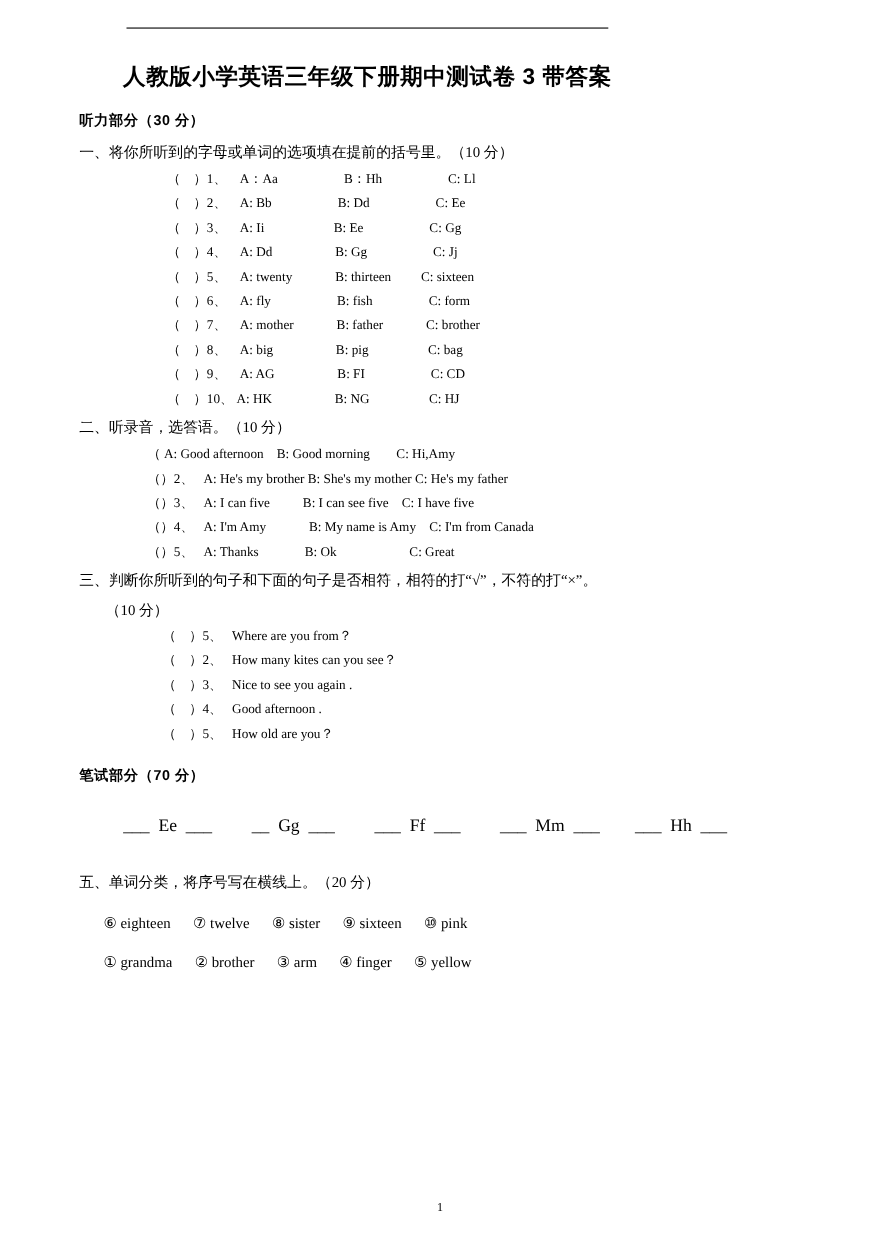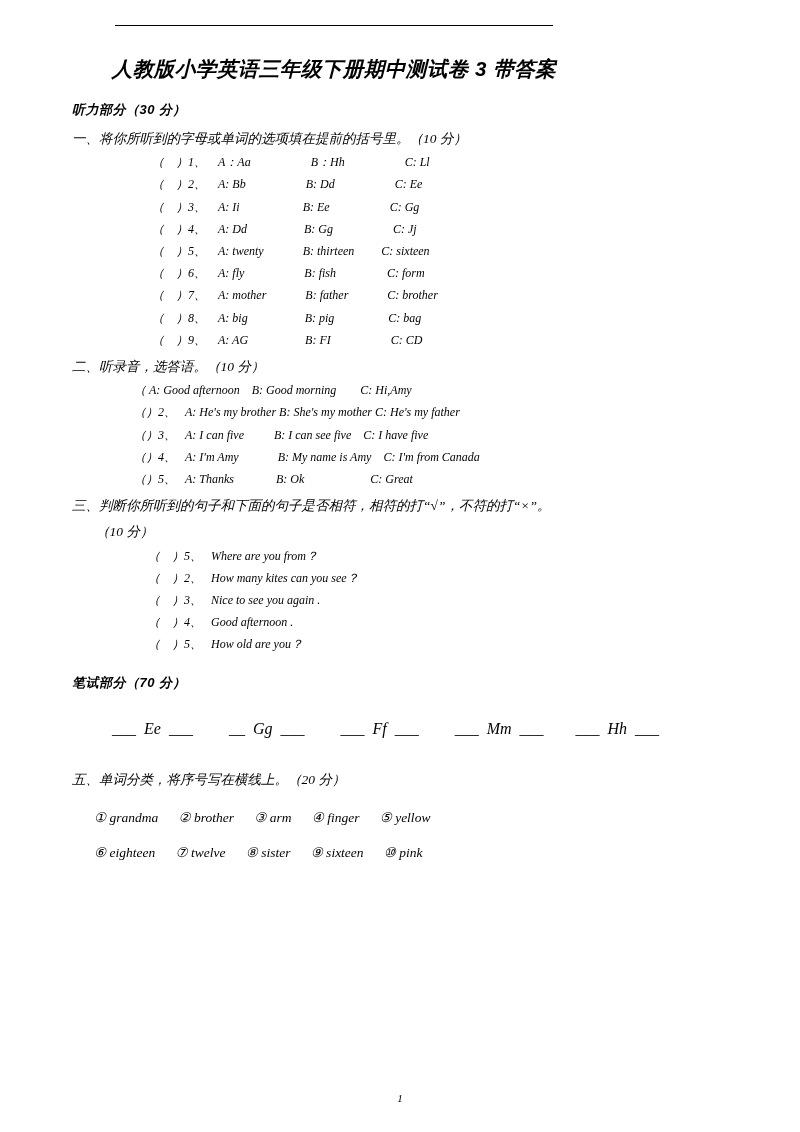--- a/index.html
+++ b/index.html
@@ -13,21 +13,20 @@
     font-family: "Liberation Serif", serif;
     color: #000000;
     position: relative;
   }
   .page {
     width: 668px;
     height: 1132px;
     position: relative;
     box-sizing: border-box;
     padding: 0 72px;
-    font-style: italic;
   }
   .top-rule {
     position: absolute;
     left: 115px;
     right: 115px;
     top: 25px;
     border-top: 1.2px solid #000;
   }
   .content {
     padding-top: 40px;
@@ -111,20 +110,21 @@
     <div class="item-list">
       <div class="item i-pad-a">（    ）1、    A：Aa                    B：Hh                    C: Ll</div>
       <div class="item i-pad-a">（    ）2、    A: Bb                    B: Dd                    C: Ee</div>
       <div class="item i-pad-a">（    ）3、    A: Ii                     B: Ee                    C: Gg</div>
       <div class="item i-pad-a">（    ）4、    A: Dd                   B: Gg                    C: Jj</div>
       <div class="item i-pad-a">（    ）5、    A: twenty             B: thirteen         C: sixteen</div>
       <div class="item i-pad-a">（    ）6、    A: fly                    B: fish                 C: form</div>
       <div class="item i-pad-a">（    ）7、    A: mother             B: father             C: brother</div>
       <div class="item i-pad-a">（    ）8、    A: big                   B: pig                  C: bag</div>
       <div class="item i-pad-a">（    ）9、    A: AG                   B: FI                    C: CD</div>
+      <div class="item i-pad-a">（    ）10、 A: HK                   B: NG                  C: HJ</div>
     </div>
 
     <div class="q-head">二、听录音，选答语。（10 分）</div>
     <div class="item-list">
       <div class="item i-pad-b">（ A: Good afternoon    B: Good morning        C: Hi,Amy</div>
       <div class="item i-pad-b">（）2、   A: He's my brother B: She's my mother C: He's my father</div>
       <div class="item i-pad-b">（）3、   A: I can five          B: I can see five    C: I have five</div>
       <div class="item i-pad-b">（）4、   A: I'm Amy             B: My name is Amy    C: I'm from Canada</div>
       <div class="item i-pad-b">（）5、   A: Thanks              B: Ok                      C: Great</div>
     </div>
@@ -140,19 +140,19 @@
     </div>
 
     <h2 class="section-title">笔试部分（70 分）</h2>
 
     <div class="blank-row">___  Ee  ___         __  Gg  ___         ___  Ff  ___         ___  Mm  ___        ___  Hh  ___</div>
 
     <div class="spacer-md"></div>
 
     <div class="q-head">五、单词分类，将序号写在横线上。（20 分）</div>
     <div class="spacer-sm"></div>
+    <div class="word-row">⑥ eighteen      ⑦ twelve      ⑧ sister      ⑨ sixteen      ⑩ pink</div>
     <div class="word-row">① grandma      ② brother      ③ arm      ④ finger      ⑤ yellow</div>
-    <div class="word-row">⑥ eighteen      ⑦ twelve      ⑧ sister      ⑨ sixteen      ⑩ pink</div>
 
   </div>
 
   <div class="page-number">1</div>
 </div>
 
 </body></html>

